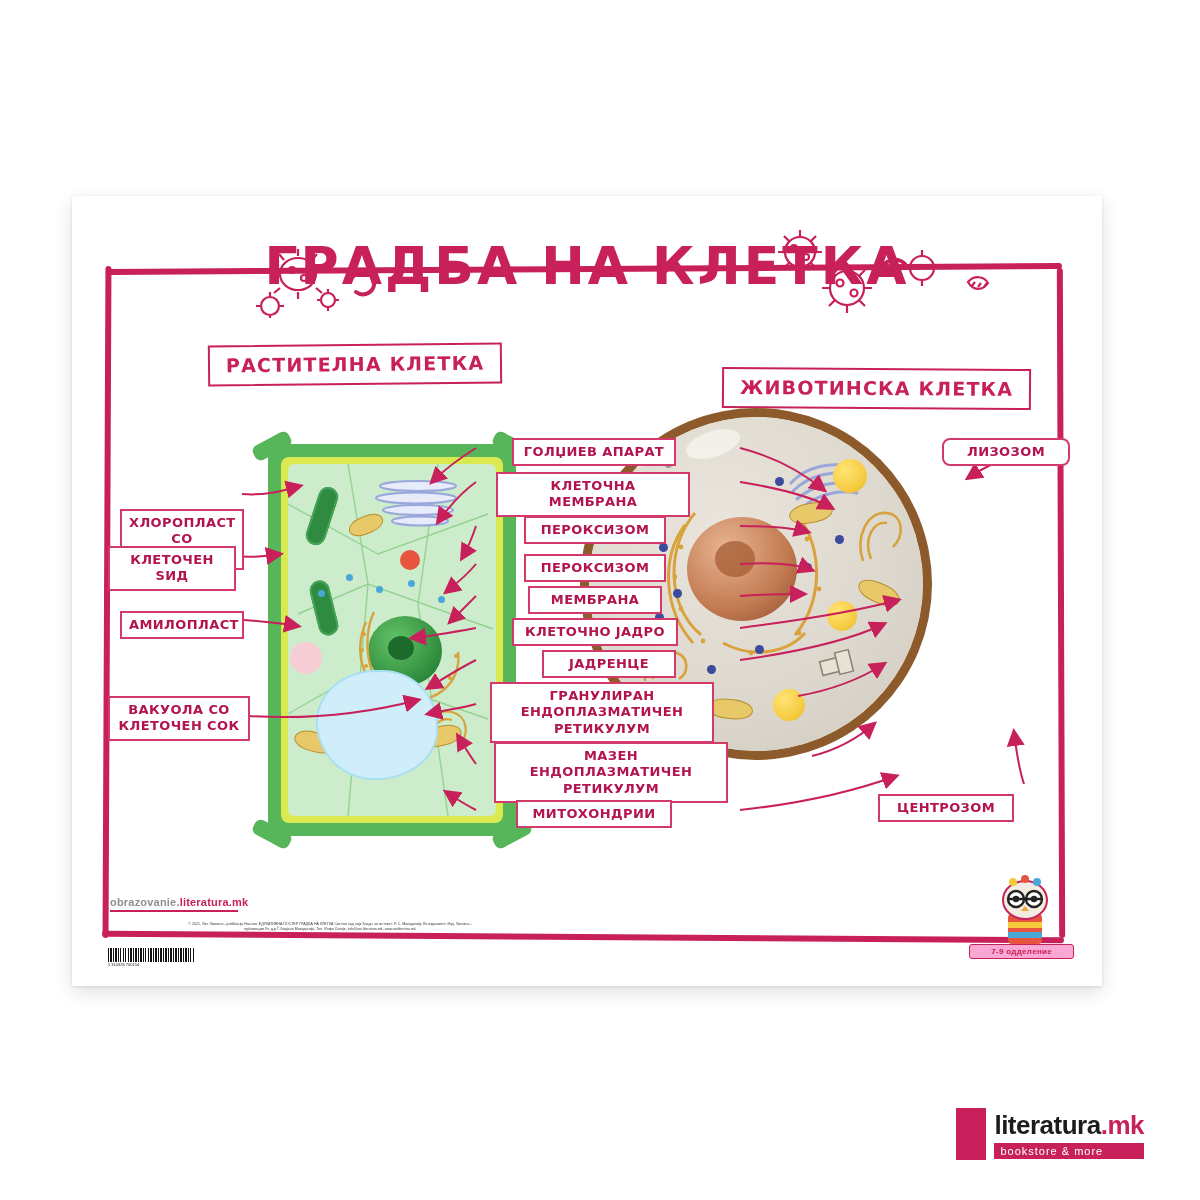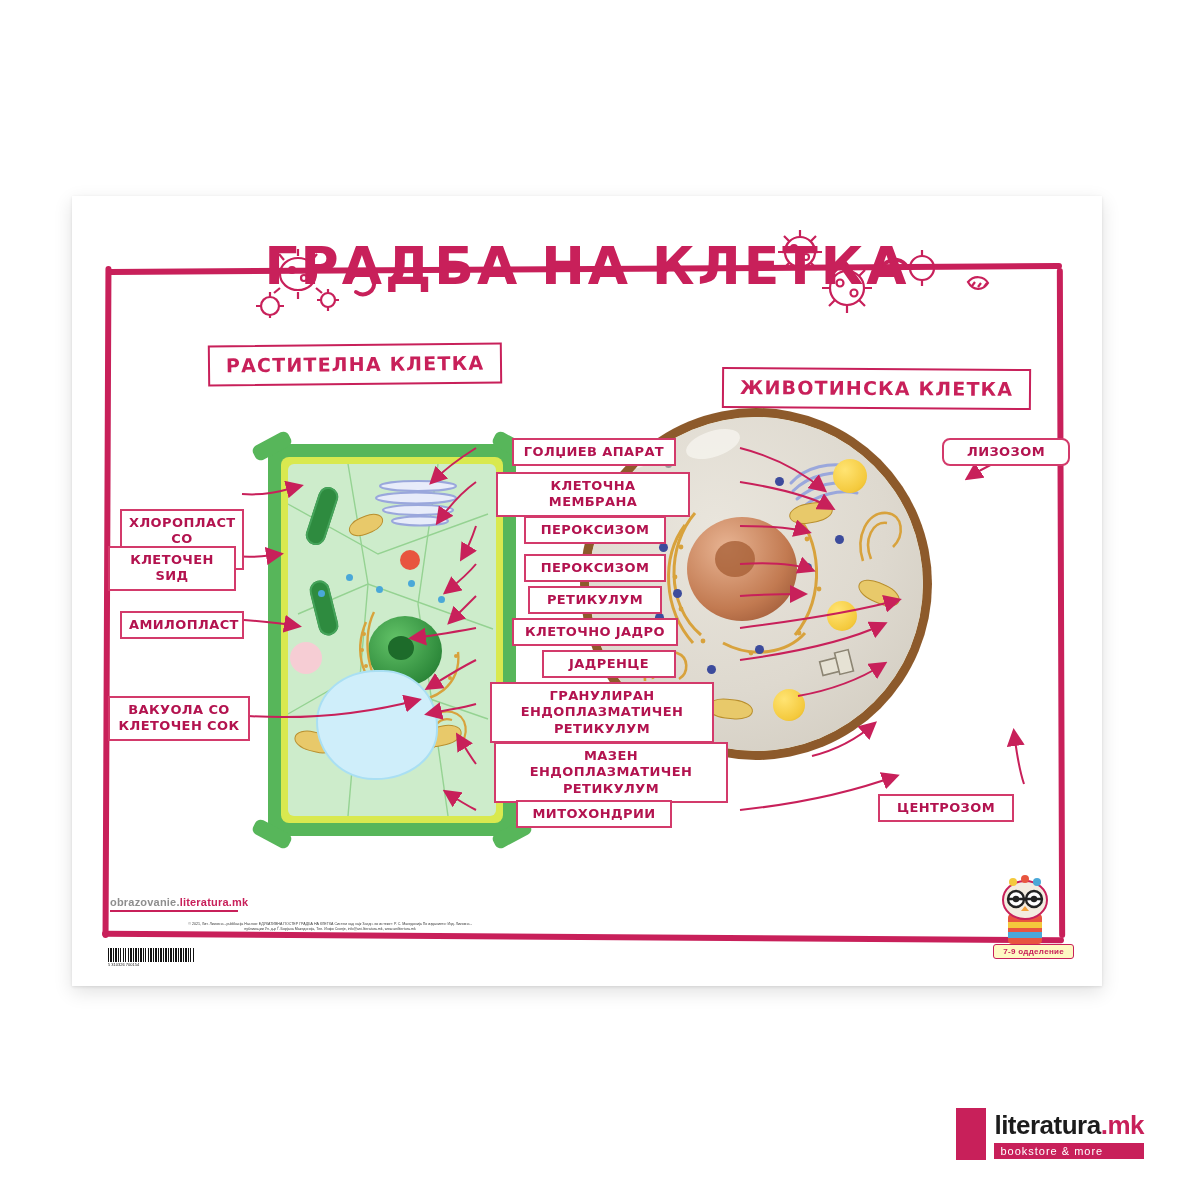--- a/index.html
+++ b/index.html
@@ -197,23 +197,23 @@
     width: 86px; height: 76px;
     z-index: 8;
   }
   #grade-badge {
     position: absolute;
     right: 28px; top: 748px;
     border: 1.5px solid #c8205a;
     color: #c8205a;
     font-size: 8px;
     font-weight: bold;
-    padding: 2px 9px;
+    padding: 2px 21px;
     border-radius: 3px;
-    background: #fef9c3;
+    background: #f9a8d4;
     letter-spacing: 0.3px;
     z-index: 8;
   }
 
   
   #watermark {
     position: absolute;
     right: 56px; bottom: 40px;
     display: flex;
     align-items: stretch;
@@ -488,21 +488,21 @@
 СО ХЛОРОФИЛ</div>
     <div class="label" style="left:36px; top:350px; width:110px;">КЛЕТОЧЕН SИД</div>
     <div class="label" style="left:48px; top:415px; width:106px;">АМИЛОПЛАСТ</div>
     <div class="label" style="left:36px; top:500px; width:124px;">ВАКУОЛА СО
 КЛЕТОЧЕН СОК</div>
 
     <div class="label" style="left:440px; top:242px; width:146px;">ГОЛЏИЕВ АПАРАТ</div>
     <div class="label" style="left:424px; top:276px; width:176px;">КЛЕТОЧНА МЕМБРАНА</div>
     <div class="label" style="left:452px; top:320px; width:124px;">ПЕРОКСИЗОМ</div>
     <div class="label" style="left:452px; top:358px; width:124px;">ПЕРОКСИЗОМ</div>
-    <div class="label" style="left:456px; top:390px; width:116px;">РЕТИКУЛУМ</div>
+    <div class="label" style="left:456px; top:390px; width:116px;">МЕМБРАНА</div>
     <div class="label" style="left:440px; top:422px; width:148px;">КЛЕТОЧНО ЈАДРО</div>
     <div class="label" style="left:456px; top:454px; width:116px;margin-left:14px;">ЈАДРЕНЦЕ</div>
     <div class="label" style="left:418px; top:486px; width:206px;">ГРАНУЛИРАН
 ЕНДОПЛАЗМАТИЧЕН  РЕТИКУЛУМ</div>
     <div class="label" style="left:422px; top:546px; width:216px;">МАЗЕН
 ЕНДОПЛАЗМАТИЧЕН РЕТИКУЛУМ</div>
     <div class="label" style="left:444px; top:604px; width:138px;">МИТОХОНДРИИ</div>
 
     <div class="label" style="left:870px; top:242px; width:110px;border-radius:8px;">ЛИЗОЗОМ</div>
     <div class="label" style="left:806px; top:598px; width:118px;">ЦЕНТРОЗОМ</div>

